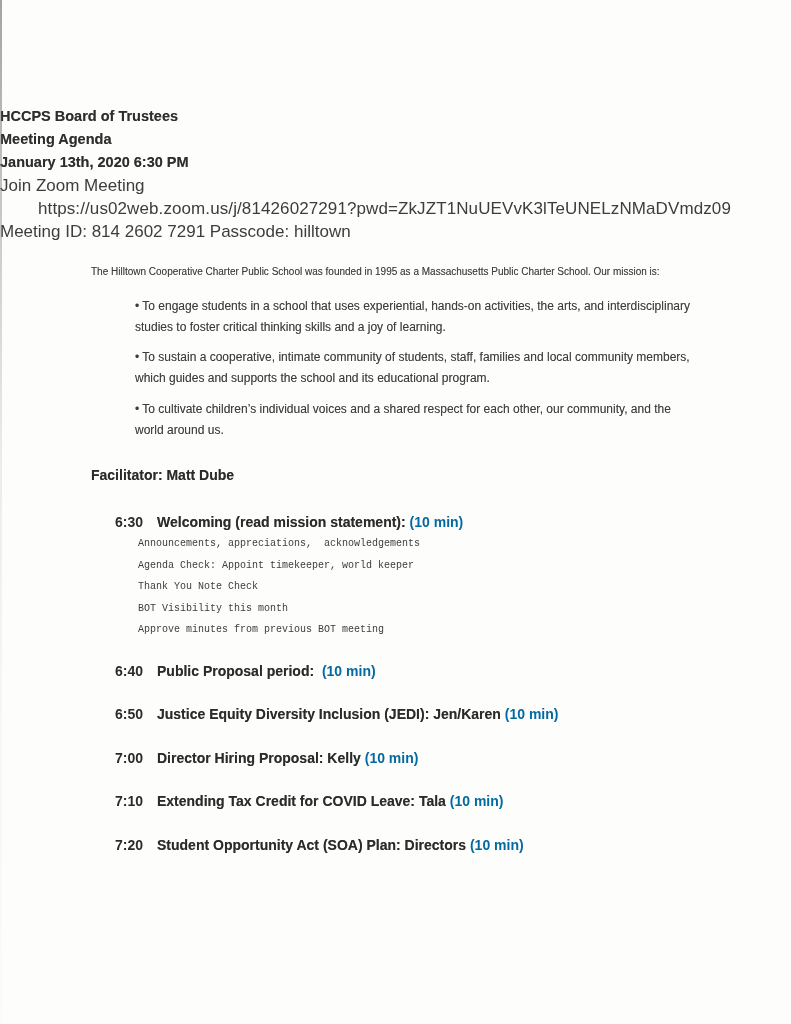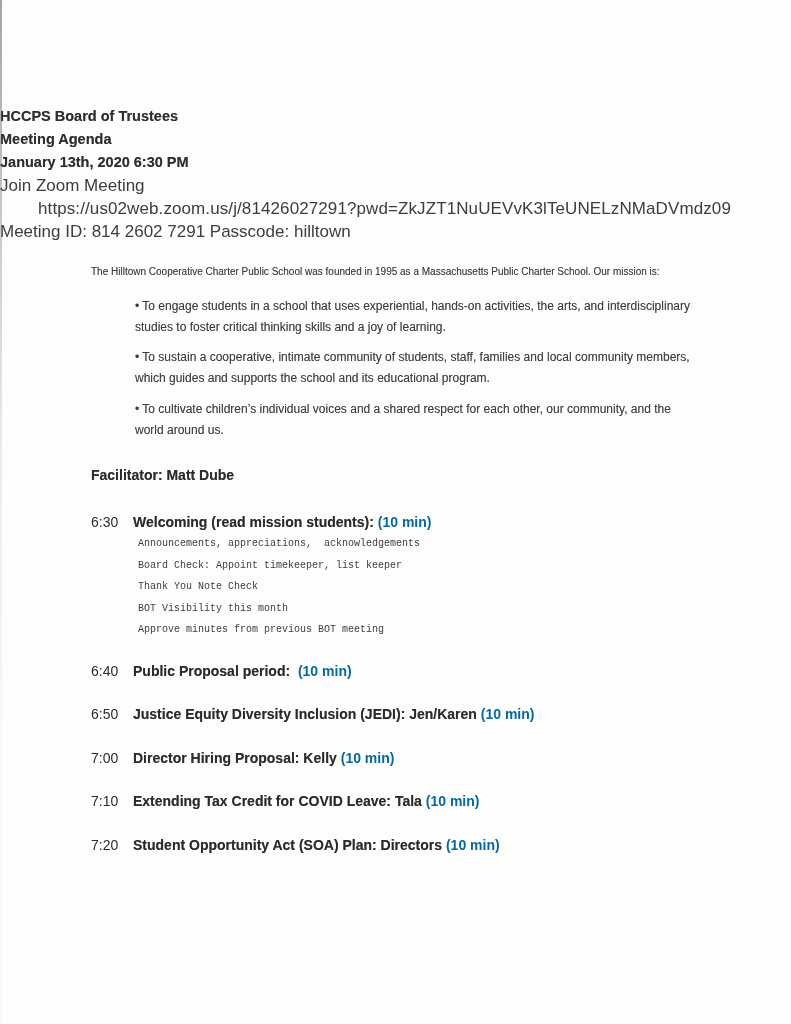--- a/index.html
+++ b/index.html
@@ -76,22 +76,23 @@
   }
   .agenda-row {
     display: flex;
     margin-left: 91px;
     font-size: 14px;
     line-height: 21.5px;
   }
   .agenda-row .time {
     width: 42px;
     flex: 0 0 42px;
-    font-weight: normal;
+    font-weight: bold;
     color: #2b2b2b;
+    margin-left: 24px;
   }
   .agenda-row .item-title .t-bold {
     font-weight: bold;
     color: #2b2b2b;
   }
   .agenda-row .item-title .t-normal {
     font-weight: bold;
     color: #0369a1;
     white-space: pre;
   }
@@ -128,24 +129,24 @@
     <p>• To sustain a cooperative, intimate community of students, staff, families and local community members, which guides and supports the school and its educational program.</p>
     <p>• To cultivate children’s individual voices and a shared respect for each other, our community, and the world around us.</p>
   </div>
 
   <div class="facilitator bold-ink">Facilitator: Matt Dube</div>
 
   <div class="agenda">
 
     <div class="agenda-row">
       <span class="time">6:30</span>
-      <span class="item-title"><span class="t-bold bold-ink">Welcoming (read mission students):</span><span class="t-normal"> (10 min)</span></span>
+      <span class="item-title"><span class="t-bold bold-ink">Welcoming (read mission statement):</span><span class="t-normal"> (10 min)</span></span>
     </div>
     <div class="subitems">Announcements, appreciations,  acknowledgements</div>
-    <div class="subitems">Board Check: Appoint timekeeper, list keeper</div>
+    <div class="subitems">Agenda Check: Appoint timekeeper, world keeper</div>
     <div class="subitems">Thank You Note Check</div>
     <div class="subitems">BOT Visibility this month</div>
     <div class="subitems">Approve minutes from previous BOT meeting</div>
 
     <div class="gap-after-welcoming"></div>
 
     <div class="agenda-row">
       <span class="time">6:40</span>
       <span class="item-title"><span class="t-bold bold-ink">Public Proposal period:</span><span class="t-normal">  (10 min)</span></span>
     </div>

